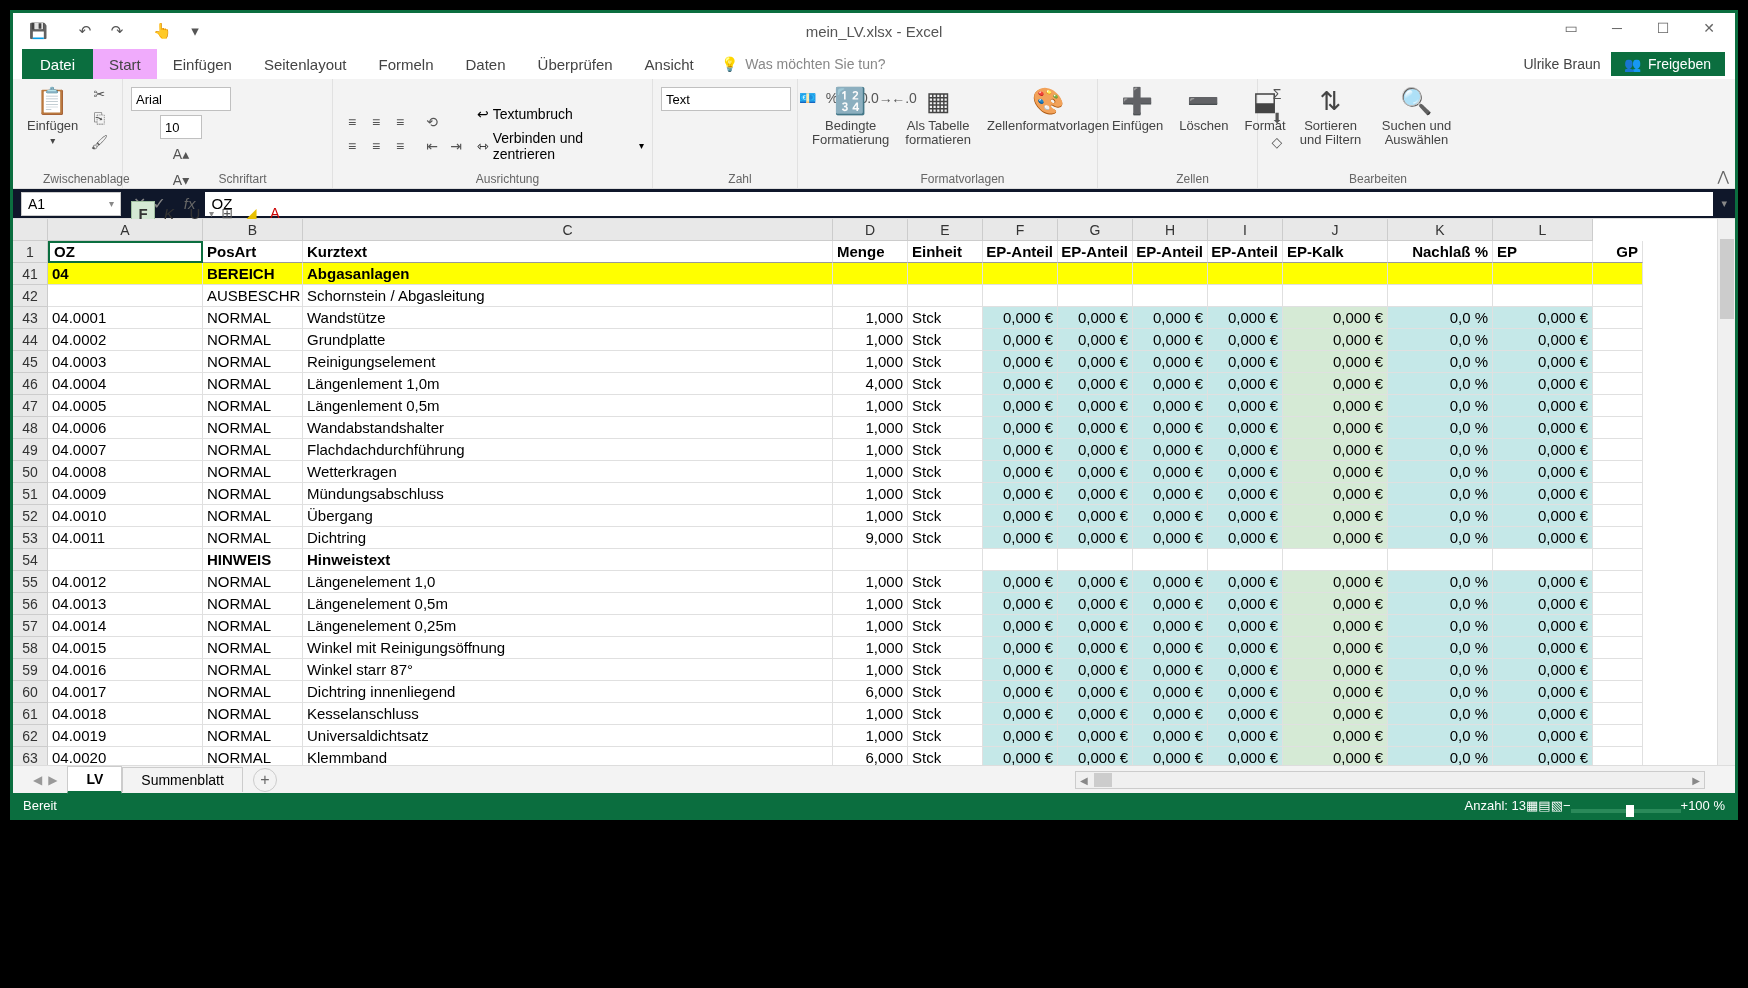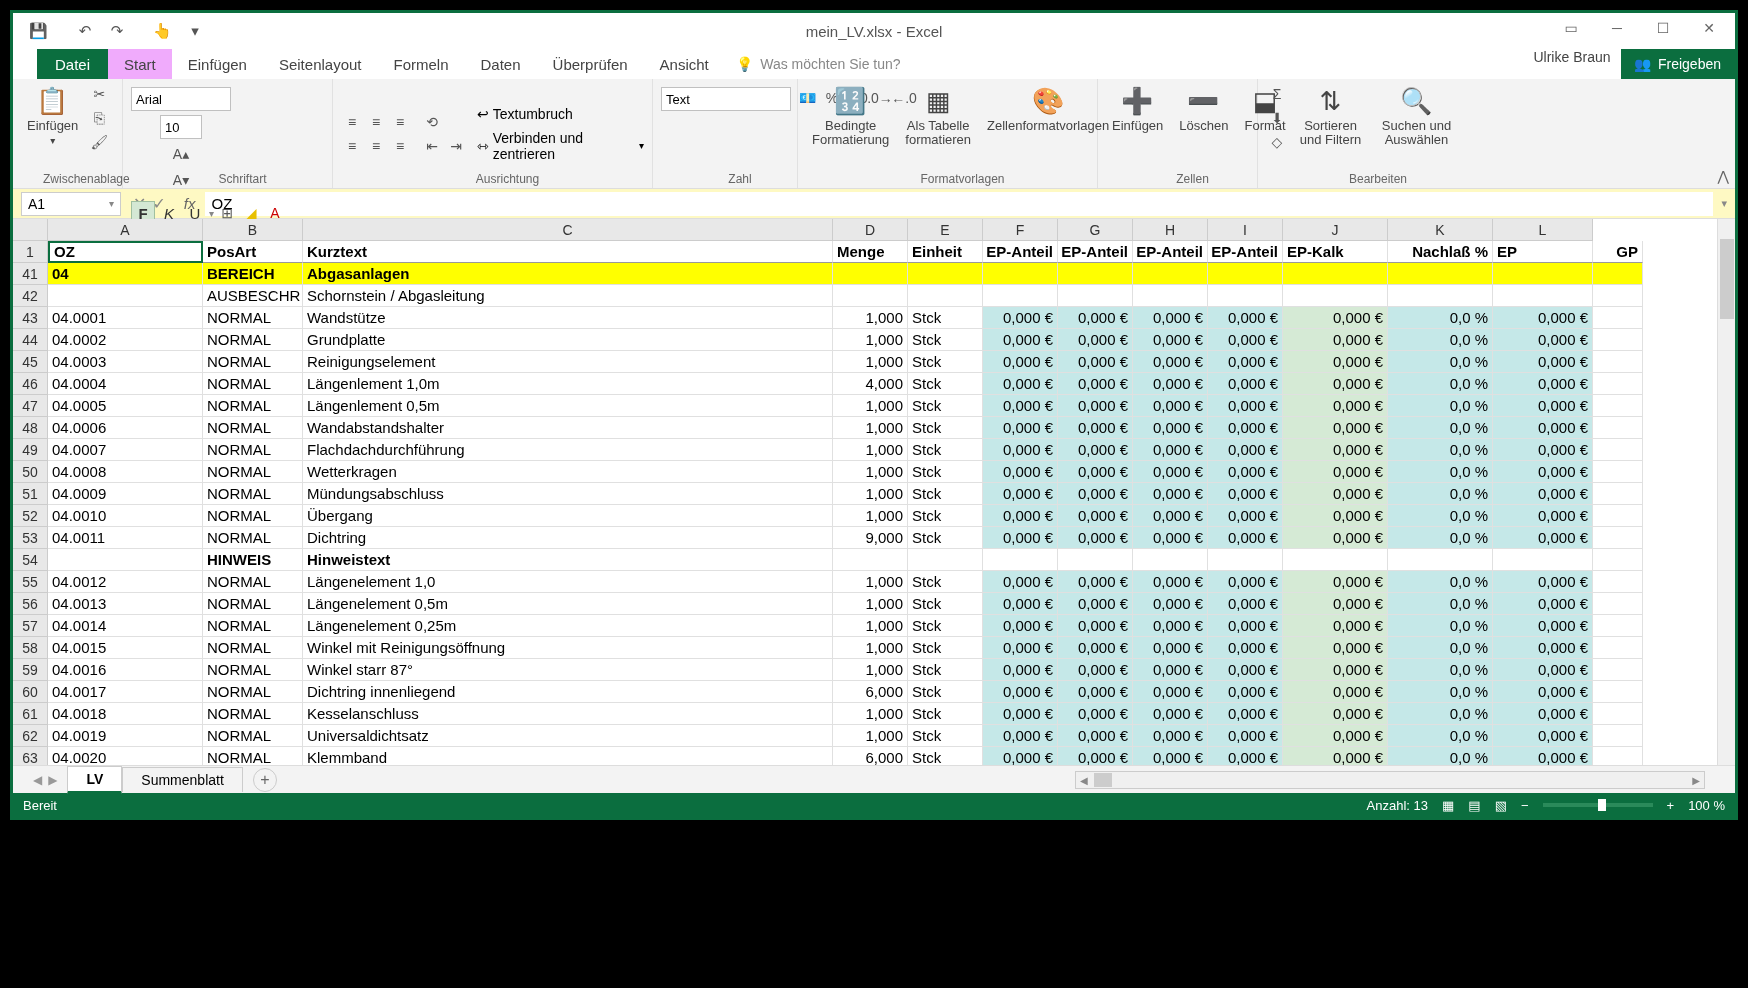--- a/index.html
+++ b/index.html
@@ -5,45 +5,45 @@
 * { margin: 0; padding: 0; box-sizing: border-box; font-family: 'Segoe UI', Arial, sans-serif; }
 body { background: #000; width: 1748px; height: 988px; overflow: hidden; position: relative; }
 .window { position: absolute; top: 10px; left: 10px; right: 10px; bottom: 168px; background: #fff; border: 3px solid #0b6e3f; display: flex; flex-direction: column; }
 .titlebar { height: 36px; background: #fff; display: flex; align-items: center; font-size: 14px; color: #444; position: relative; }
 .qat { display: flex; align-items: center; gap: 4px; padding-left: 12px; }
 .qat-btn { width: 28px; height: 28px; display: flex; align-items: center; justify-content: center; color: #555; cursor: pointer; font-size: 15px; }
 .qat-sep { width: 10px; }
 .title-text { position: absolute; left: 50%; transform: translateX(-50%); font-size: 15px; color: #555; }
 .win-controls { position: absolute; right: 4px; top: 0; display: flex; gap: 2px; }
 .win-btn { width: 44px; height: 30px; display: flex; align-items: center; justify-content: center; color: #666; cursor: pointer; font-size: 14px; }
-.ribbon-tabs { height: 30px; background: #fff; display: flex; align-items: stretch; border-bottom: 0; padding-left: 24px; position: relative; }
+.ribbon-tabs { height: 30px; background: #fff; display: flex; align-items: stretch; border-bottom: 0; padding-left: 9px; position: relative; }
 .tab { padding: 0 16px; display: flex; align-items: center; font-size: 15px; color: #444; cursor: pointer; }
 .tab.file { background: #0b6e3f; color: #fff; padding: 0 18px; }
 .tab.active { background: #f0abfc; border-top: 0; }
 .tellme { display: flex; align-items: center; color: #888; font-size: 14px; padding-left: 12px; gap: 6px; }
-.user-area { position: absolute; right: 0; top: 0; display: flex; height: 30px; gap: 10px; }
+.user-area { position: absolute; right: 10px; top: 0; display: flex; align-items: center; height: 30px; gap: 10px; }
 .user-name { font-size: 14px; color: #444; }
 .share-btn { background: #0b6e3f; color: #fff; padding: 4px 14px; font-size: 14px; display: flex; align-items: center; gap: 6px; cursor: pointer; }
 .ribbon { height: 110px; background: #f3f3f3; border-bottom: 1px solid #ddd; display: flex; position: relative; }
 .group { border-right: 1px solid #e1e1e1; padding: 4px 8px; display: flex; flex-direction: column; position: relative; }
 .group-label { position: absolute; bottom: 2px; left: 0; right: 0; text-align: center; font-size: 12px; color: #666; padding-left: 30px; }
 .group-body { flex: 1; display: flex; align-items: flex-start; gap: 4px; }
 .rb-big { display: flex; flex-direction: column; align-items: center; justify-content: center; padding: 2px 6px; cursor: pointer; font-size: 13px; color: #444; text-align: center; line-height: 1.1; gap: 2px; }
 .rb-big .ic { width: 32px; height: 32px; display: flex; align-items: center; justify-content: center; font-size: 26px; }
 .rb-stack { display: flex; flex-direction: column; gap: 2px; }
 .rb-sm { width: 22px; height: 22px; display: flex; align-items: center; justify-content: center; cursor: pointer; color: #555; font-size: 14px; }
 .font-row { display: flex; gap: 4px; align-items: center; margin-bottom: 4px; flex-direction: column; }
 .font-combo { border: 1px solid #c0c0c0; background: #fff; height: 24px; font-size: 13px; padding: 0 4px; }
 .fn { width: 100px; } .fs { width: 42px; }
 .style-row { display: flex; gap: 2px; align-items: center; }
 .style-btn { width: 24px; height: 24px; border: 1px solid transparent; display: flex; align-items: center; justify-content: center; cursor: pointer; font-size: 15px; color: #333; }
 .style-btn.bold { font-weight: bold; background: #d4e8d4; border-color: #a0c0a0; }
 .align-grid { display: grid; grid-template-columns: repeat(3, 22px); grid-template-rows: repeat(2, 22px); gap: 2px; }
 .ribbon-collapse { position: absolute; right: 6px; bottom: 4px; font-size: 14px; color: #666; cursor: pointer; }
-.namebox-bar { height: 30px; border-bottom: 1px solid #ddd; display: flex; align-items: center; background: #fef9c3; }
+.namebox-bar { height: 30px; border-bottom: 1px solid #ddd; display: flex; align-items: center; background: #0f172a; }
 .namebox { width: 100px; border: 1px solid #ccc; height: 24px; margin: 0 4px 0 8px; padding: 0 6px; font-size: 14px; display: flex; align-items: center; background: #fff; }
 .fx-btns { display: flex; gap: 6px; padding: 0 8px; color: #888; }
 .fx-label { font-style: italic; color: #666; padding: 0 10px; font-size: 15px; }
 .formula-input { flex: 1; height: 24px; border: none; padding: 0 6px; font-size: 15px; outline: none; }
 .grid-area { flex: 1; display: flex; overflow: hidden; background: #fff; }
 .row-hdrs { width: 35px; flex-shrink: 0; }
 .selall { width: 35px; height: 22px; background: #e8e8e8; border-right: 1px solid #ccc; border-bottom: 1px solid #ccc; flex-shrink: 0; }
 .colhdr { height: 22px; background: #e8e8e8; border-right: 1px solid #ccc; border-bottom: 1px solid #ccc; display: flex; align-items: center; justify-content: center; font-size: 14px; color: #333; flex-shrink: 0; }
 .rowhdr { height: 22px; background: #e8e8e8; border-right: 1px solid #ccc; border-bottom: 1px solid #ccc; display: flex; align-items: center; justify-content: center; font-size: 14px; color: #333; }
 .grid-body { flex: 1; overflow: hidden; position: relative; }
@@ -63,21 +63,21 @@
 .selected-cell { border: 2px solid #0b6e3f; position: absolute; top: 0; left: 0; width: 155px; height: 22px; pointer-events: none; }
 .sheet-tabs { height: 28px; background: #f3f3f3; border-top: 1px solid #ddd; display: flex; align-items: center; padding-left: 20px; gap: 0; position: relative; }
 .nav-arrows { display: flex; gap: 6px; color: #999; padding-right: 10px; font-size: 12px; }
 .stab { padding: 4px 18px; font-size: 14px; background: #fff; border: 1px solid #ccc; border-bottom: none; cursor: pointer; }
 .stab.active { font-weight: bold; border-bottom: 3px solid #0b6e3f; }
 .stab.inactive { background: #f3f3f3; }
 .stab-add { width: 24px; height: 24px; border: 1px solid #ccc; border-radius: 50%; display: flex; align-items: center; justify-content: center; margin-left: 10px; cursor: pointer; font-size: 16px; color: #666; }
 .hscroll { position: absolute; right: 30px; bottom: 4px; width: 630px; height: 18px; background: #f0f0f0; border: 1px solid #ccc; display: flex; align-items: center; }
 .hscroll-thumb { width: 18px; height: 14px; background: #ccc; margin-left: 2px; }
 .statusbar { height: 24px; background: #0b6e3f; color: #fff; display: flex; align-items: center; font-size: 13px; padding: 0 10px; justify-content: space-between; }
-.status-right { display: flex; align-items: center; gap: 14px; }
+.status-right { display: flex; align-items: flex-end; gap: 0; }
 .zoom-slider { width: 110px; height: 4px; background: #2a8a5a; position: relative; }
 .zoom-thumb { position: absolute; left: 50%; top: -4px; width: 8px; height: 12px; background: #fff; }
 .vscroll { position: absolute; right: 0; top: 0; bottom: 0; width: 18px; background: #f0f0f0; border-left: 1px solid #ddd; }
 .vscroll-thumb { position: absolute; top: 20px; width: 14px; left: 2px; height: 80px; background: #ccc; }
 </style>
 </head>
 <body>
 
 <div class="window">
 

